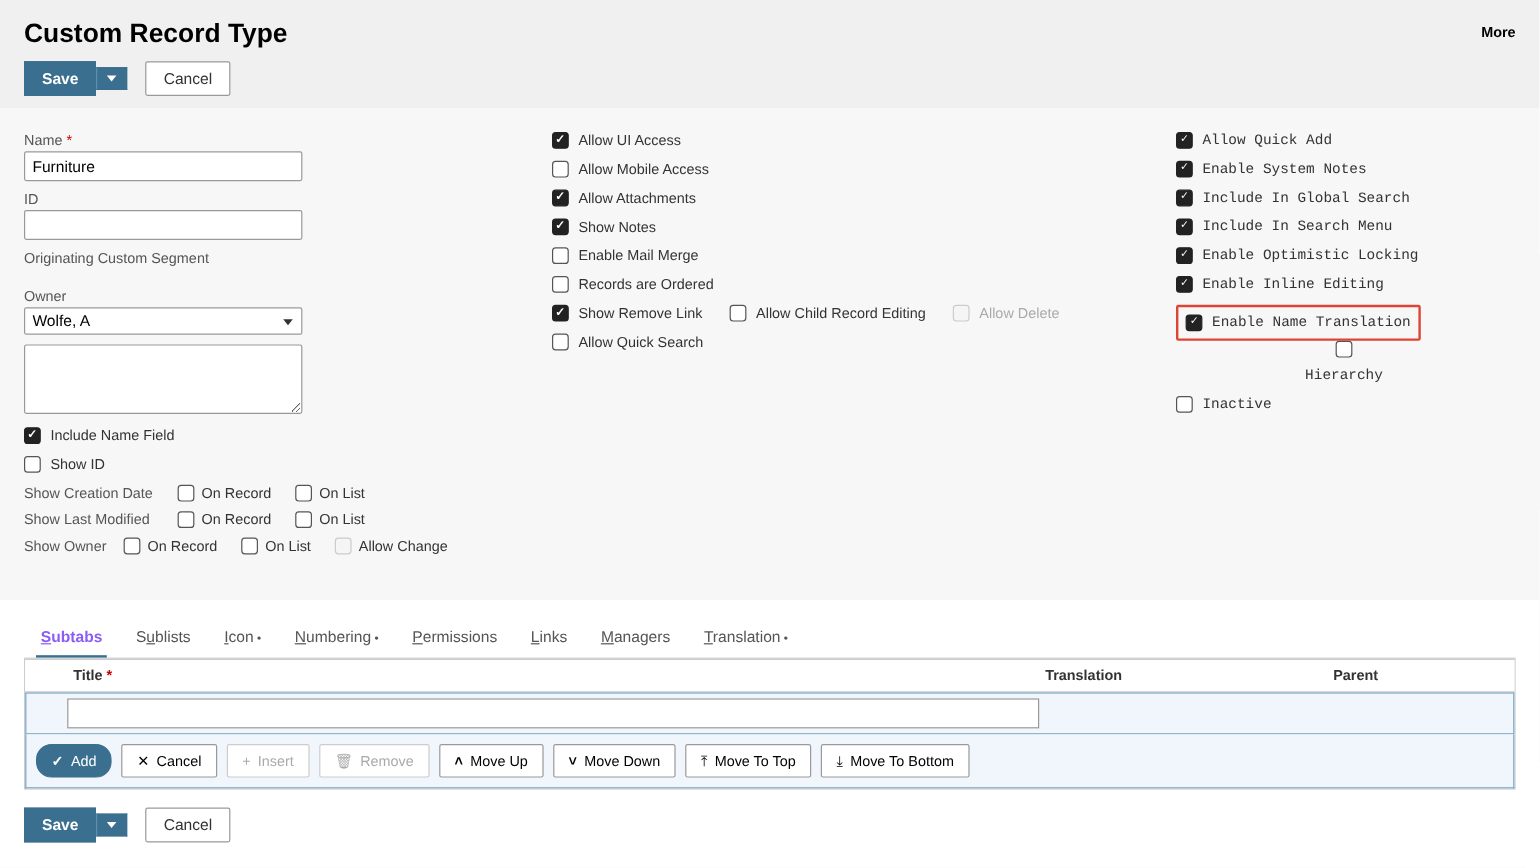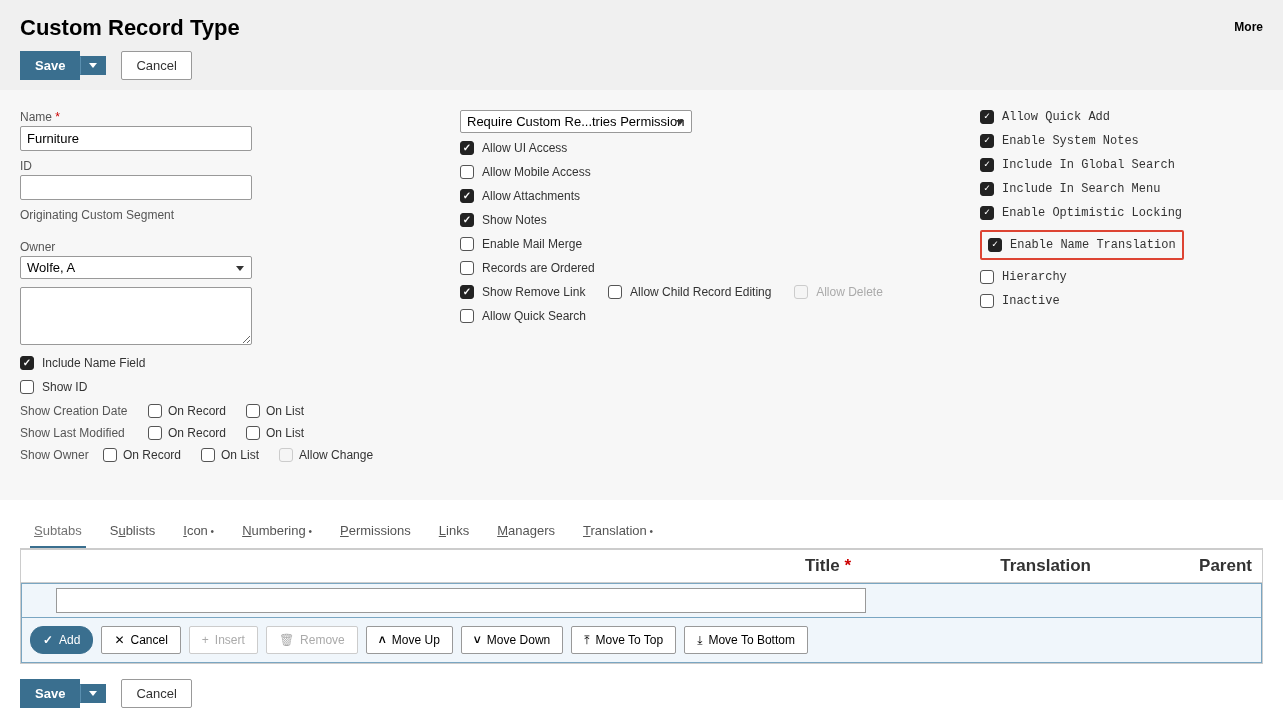--- a/index.html
+++ b/index.html
@@ -31,26 +31,26 @@
 .cb.checked { background: #222; border-color: #222; }
 .cb.checked::after { content: "✓"; color: #fff; font-size: 10px; font-weight: bold; line-height: 1; }
 .cb.disabled { border-color: #ccc; background: #f5f5f5; cursor: default; }
 .cb-label { font-size: 12px; color: #333; }
 .inline-group { margin-bottom: 8px; display: flex; align-items: center; gap: 8px; }
 .inline-group .group-label { font-size: 12px; color: #555; min-width: 120px;}
 .highlight-box { border: 2px solid #d43; padding: 4px 2px; border-radius: 2px; display: inline-flex; }
 .tabs-container { margin: 15px 20px 0; }
 .tab-bar { border-bottom: 1px solid #ccc; display: flex; gap: 20px; padding: 0 10px; }
 .tab { padding: 8px 4px; font-size: 13px; color: #555; cursor: pointer; position: relative; }
-.tab.active { font-weight: normal; color: #737373; border-bottom: 2px solid #3a6f8f; }
+.tab.active { font-weight: bold; color: #8b5cf6; border-bottom: 2px solid #3a6f8f; }
 .tab .underline-letter { text-decoration: underline; }
 .tab-indicator::after { content: " •"; font-size: 10px; }
 .subtab-table { margin-top: 0; border: 1px solid #ccc; }
 .table-header { display: flex; background: #fff; border-bottom: 1px solid #ccc; font-weight: bold; }
-.th { padding: 6px 10px; font-size: 17px; text-align: right; }
+.th { padding: 6px 10px; font-size: 12px; }
 .th-title { flex: 0 0 840px; padding-left: 40px; }
 .th-translation { flex: 0 0 240px; }
 .th-parent { flex: 1; }
 .table-row-edit { display: flex; background: #f0f6fb; border: 1px solid #7aa6c2; padding: 4px; }
 .row-cell-title { flex: 0 0 840px; padding-left: 30px; }
 .row-cell-title input { width: 100%; border: 1px solid #999; padding: 4px; background: #fff; }
 .row-cell-rest { flex: 1; }
 .table-actions { background: #f0f6fb; border: 1px solid #7aa6c2; border-top: none; padding: 8px; display: flex; gap: 8px; }
 .tbtn { border: 1px solid #999; background: #fff; padding: 6px 12px; font-size: 12px; cursor: pointer; display: inline-flex; align-items: center; gap: 6px; border-radius: 2px; }
 .tbtn.primary { background: #3a6f8f; color: #fff; border-color: #3a6f8f; border-radius: 13px; }
@@ -144,25 +144,20 @@
           </span>
         <span class="checkbox-row-inline">
             <span class="cb disabled"></span>
             <span class="cb-label">Allow Change</span>
           </span>
       </div>
     </div>
   </div>
 
   <div class="col col2">
-    <div class="select-wrap">
-      <select class="select-input">
-        <option>Require Custom Re...tries Permission</option>
-      </select>
-    </div>
     <div class="checkbox-row">
         <span class="cb checked"></span>
         <span class="cb-label">Allow UI Access</span>
       </div>
     <div class="checkbox-row">
         <span class="cb"></span>
         <span class="cb-label">Allow Mobile Access</span>
       </div>
     <div class="checkbox-row">
         <span class="cb checked"></span>
@@ -207,27 +202,31 @@
         <span class="cb-label">Include In Global Search</span>
       </div>
     <div class="checkbox-row">
         <span class="cb checked"></span>
         <span class="cb-label">Include In Search Menu</span>
       </div>
     <div class="checkbox-row">
         <span class="cb checked"></span>
         <span class="cb-label">Enable Optimistic Locking</span>
       </div>
+    <div class="checkbox-row">
+        <span class="cb checked"></span>
+        <span class="cb-label">Enable Inline Editing</span>
+      </div>
     <div class="highlight-box">
       <div class="checkbox-row" style="margin-bottom:0; padding:2px 4px;">
           <span class="cb checked"></span>
           <span class="cb-label">Enable Name Translation</span>
         </div>
     </div>
-    <div class="checkbox-row" style="margin-top:10px;">
+    <div class="checkbox-row" style="flex-direction:column;">
         <span class="cb"></span>
         <span class="cb-label">Hierarchy</span>
       </div>
     <div class="checkbox-row">
         <span class="cb"></span>
         <span class="cb-label">Inactive</span>
       </div>
   </div>
 </div>
 

